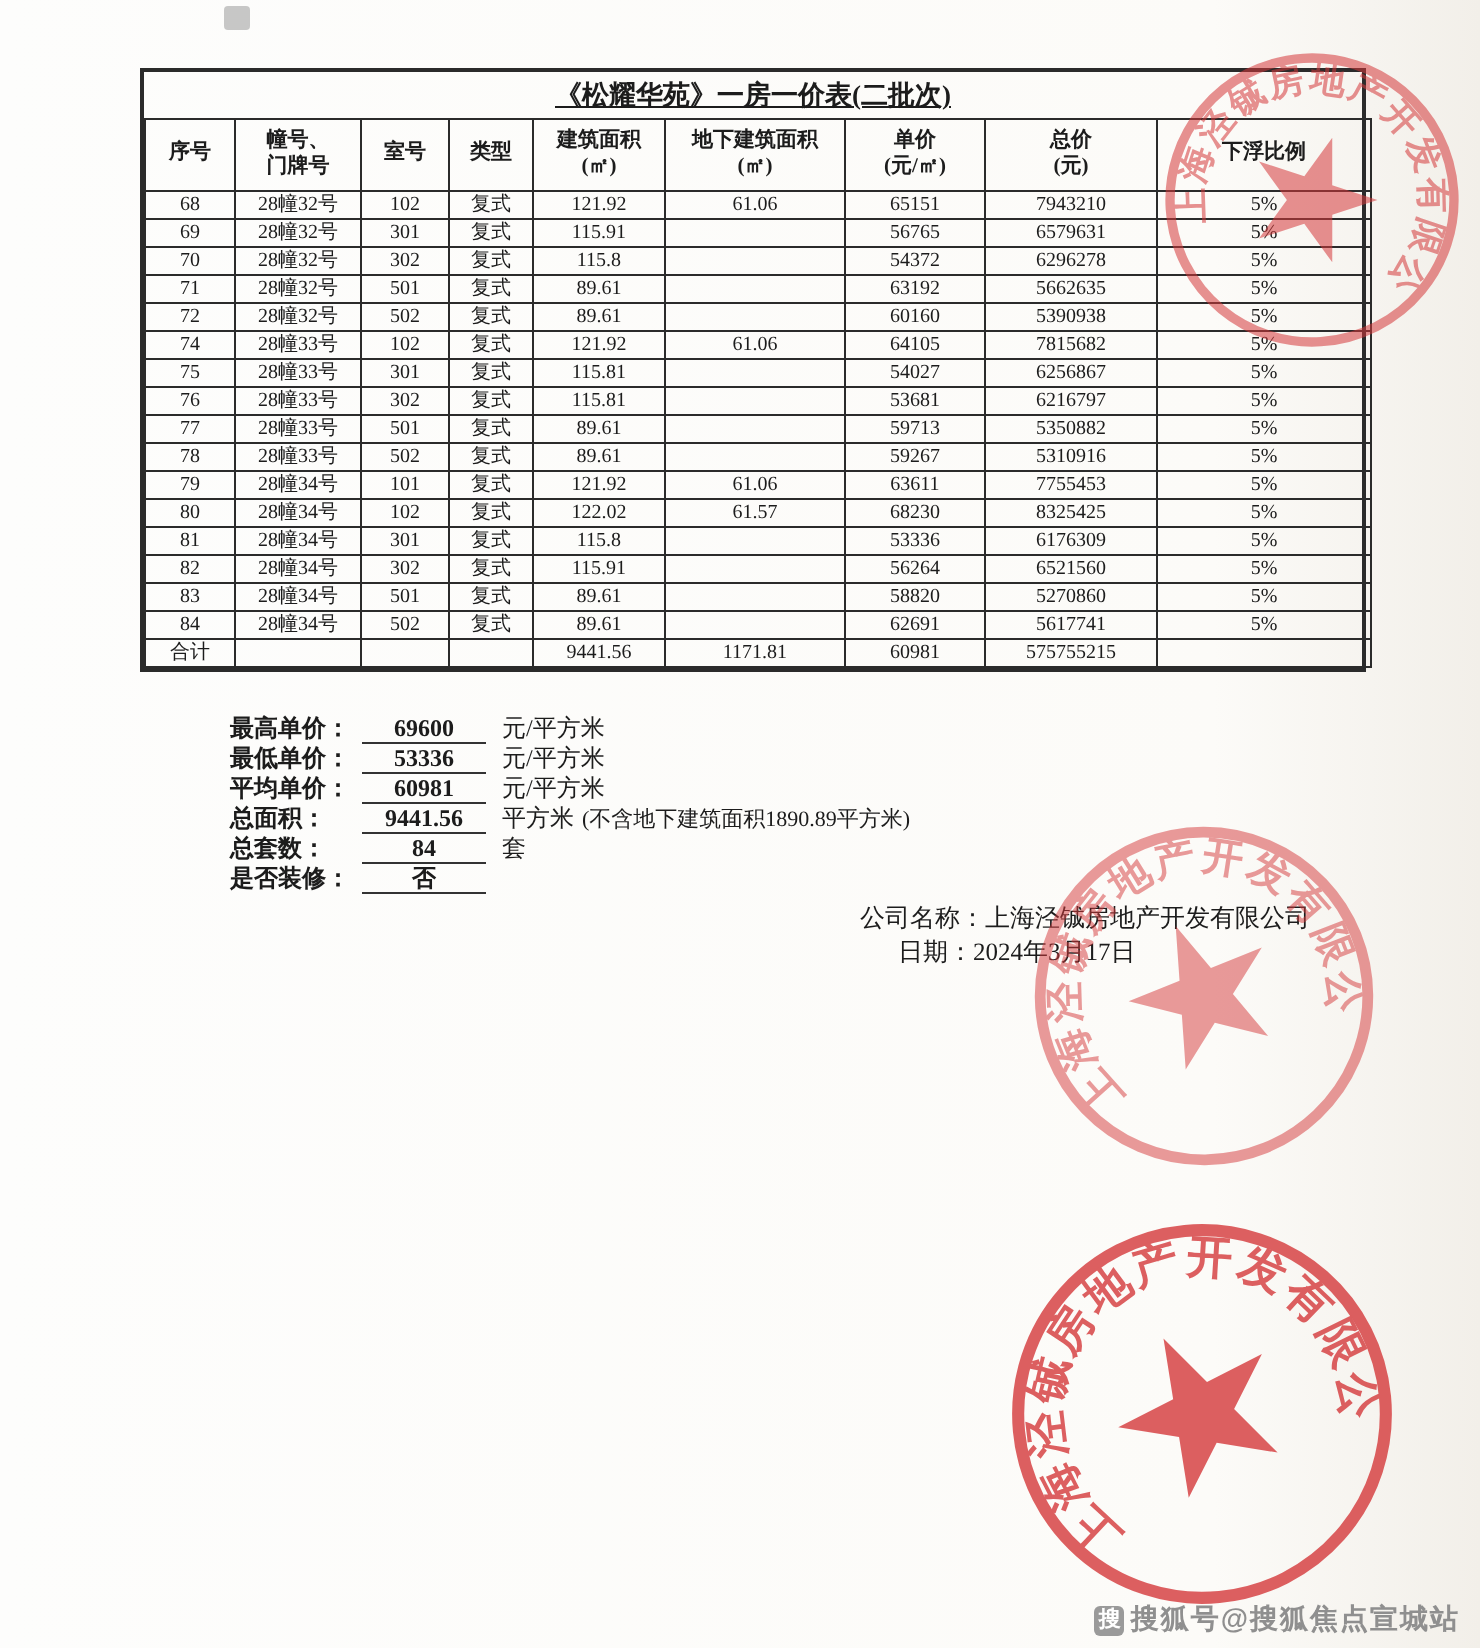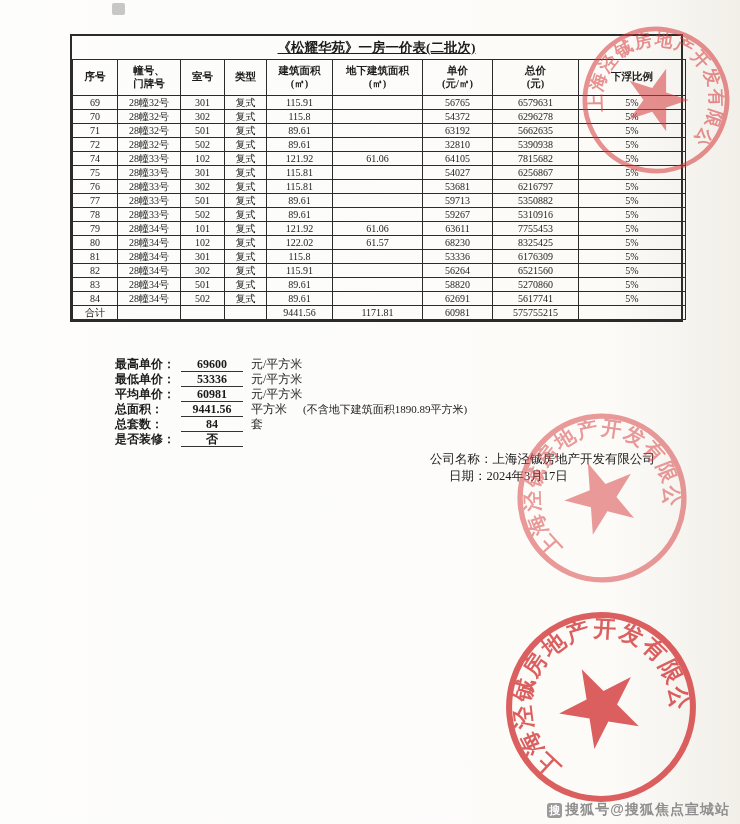--- a/index.html
+++ b/index.html
@@ -38,21 +38,21 @@
   tbody tr:last-child td { font-weight:normal; }
   
   .summary { position:absolute; left:115px; top:357px; }
   .sum-line { height:15px; line-height:14px; font-size:12px; white-space:nowrap; }
   .sum-label { font-weight:bold; display:inline-block; min-width:66px; }
   .sum-value {
     display:inline-block; min-width:62px; text-align:center;
     border-bottom:1px solid #333; font-weight:bold; padding:0 4px;
   }
   .sum-unit { margin-left:8px; }
-  .sum-note { margin-left:16px; font-size:11px; }
+  .sum-note { margin-left:4px; font-size:11px; }
   
   .company { position:absolute; left:430px; top:451px; font-size:12.5px; line-height:17px; }
   .company .line2 { margin-left:19px; }
   
   .seal { position:absolute; pointer-events:none; }
   .seal-top-right { left:578px; top:22px; width:156px; height:156px; opacity:.55; }
   .seal-mid-right { left:512px; top:408px; width:180px; height:180px; opacity:.5; }
   .seal-bottom    { left:500px; top:606px; width:202px; height:202px; opacity:.8; }
   
   .watermark {
@@ -119,20 +119,31 @@
               <div>总价</div>
               <div>(元)</div>
             </th>
             <th>
               <div>下浮比例</div>
             </th>
           </tr>
       </thead>
       <tbody>
           <tr>
+            <td>68</td>
+            <td>28幢32号</td>
+            <td>102</td>
+            <td>复式</td>
+            <td>121.92</td>
+            <td>61.06</td>
+            <td>65151</td>
+            <td>7943210</td>
+            <td>5%</td>
+          </tr>
+          <tr>
             <td>69</td>
             <td>28幢32号</td>
             <td>301</td>
             <td>复式</td>
             <td>115.91</td>
             <td></td>
             <td>56765</td>
             <td>6579631</td>
             <td>5%</td>
           </tr>
@@ -158,21 +169,21 @@
             <td>5662635</td>
             <td>5%</td>
           </tr>
           <tr>
             <td>72</td>
             <td>28幢32号</td>
             <td>502</td>
             <td>复式</td>
             <td>89.61</td>
             <td></td>
-            <td>32810</td>
+            <td>60160</td>
             <td>5390938</td>
             <td>5%</td>
           </tr>
           <tr>
             <td>74</td>
             <td>28幢33号</td>
             <td>102</td>
             <td>复式</td>
             <td>121.92</td>
             <td>61.06</td>

